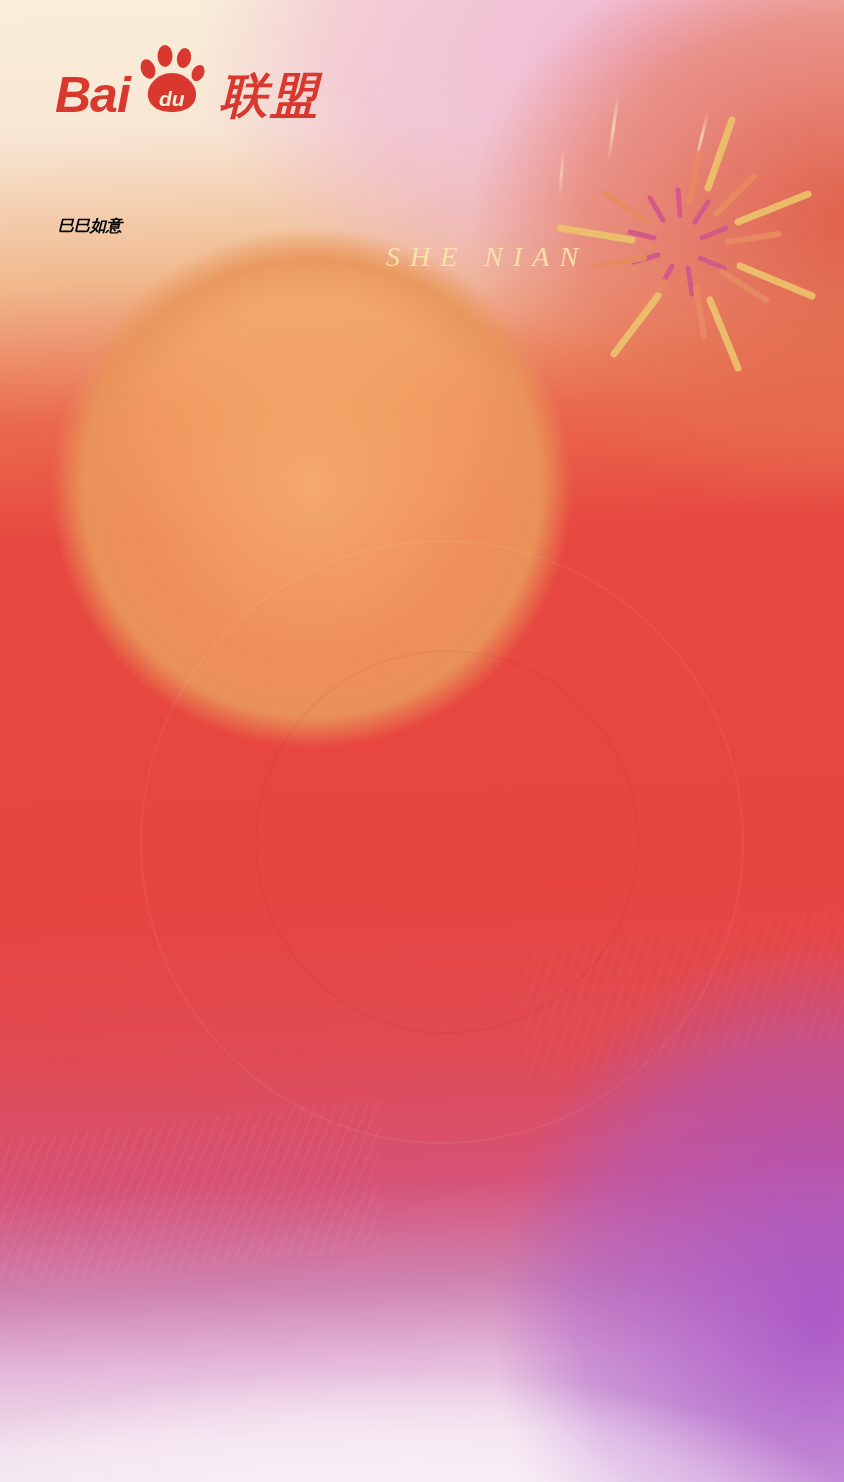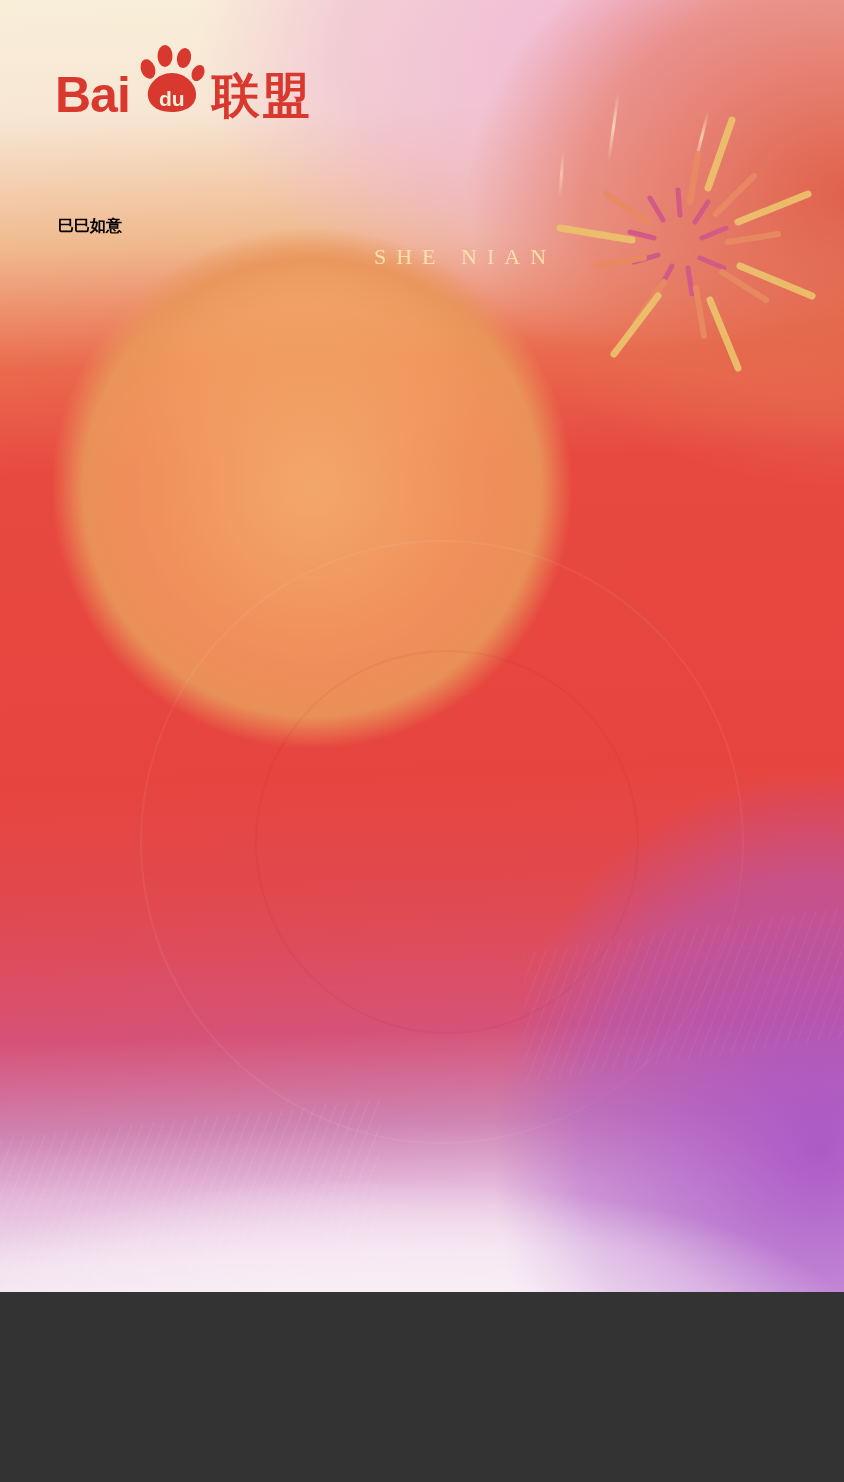--- a/index.html
+++ b/index.html
@@ -1,19 +1,20 @@
 <!DOCTYPE html>
 <html><head>
 <meta charset="utf-8">
 <style>
   html,body{margin:0;padding:0;background:#333;}
   .poster{
-    position:relative; width:844px; height:1292px; overflow:hidden;
+    position:relative; width:844px; height:1482px; overflow:hidden;
     font-family:"Liberation Sans", sans-serif;
     background:#e6453f;
+    font-style:italic;
   }
   
   .bg-base{position:absolute;inset:0;
     background:linear-gradient(178deg,
       #f9efd9 0%, #f7e6d4 9%, #f0b88c 19%, #ea6a4e 28%,
       #e74940 36%, #e6453f 60%, #e04a52 70%, #d65277 79%,
       #cf84b2 86%, #e5badb 91%, #f0e0ec 96%, #f3e9f1 100%);}
   .bg-pink-tr{position:absolute;inset:0;
     background:radial-gradient(ellipse 620px 430px at 76% 3%,
       rgba(240,183,214,0.95), rgba(238,178,210,0.55) 48%, rgba(238,178,210,0) 72%);}
@@ -36,25 +37,25 @@
   .streaks{position:absolute;opacity:.45;
     background:repeating-linear-gradient(112deg, rgba(255,255,255,0.12) 0 1.5px, rgba(255,255,255,0) 1.5px 10px);}
   .streaks.s1{left:-20px;top:1120px;width:400px;height:150px;transform:skewY(-6deg);}
   .streaks.s2{right:0;top:930px;width:320px;height:130px;transform:skewY(-8deg);opacity:.3;}
   .sparkline{position:absolute;width:3px;border-radius:2px;
     background:linear-gradient(180deg, rgba(250,232,190,0) 0%, rgba(250,232,190,0.75) 50%, rgba(250,232,190,0) 100%);}
   
   .logo{position:absolute;left:55px;top:40px;display:flex;align-items:flex-end;color:#d8382e;}
   .logo .bai{font-size:50px;font-weight:800;letter-spacing:-1px;line-height:1;}
   .logo .pawwrap{position:relative;width:76px;height:80px;margin:0 2px 0 4px;}
-  .logo .lm{font-size:48px;font-weight:800;line-height:1;letter-spacing:2px;}
-  
-  .pinyin{position:absolute;left:374px;top:240px;z-index:3;
+  .logo .lm{font-size:48px;font-weight:800;line-height:1;margin-left:8px;letter-spacing:2px;}
+  
+  .pinyin{position:absolute;left:386px;top:240px;z-index:3;
     font-family:"Liberation Serif",serif;color:rgba(250,228,172,0.95);
-    font-size:22px;letter-spacing:10px;line-height:34px;}
+    font-size:28px;letter-spacing:10px;line-height:34px;}
   .pinyin .l2{margin-left:58px;}
   .hero{position:absolute;left:58px;top:218px;width:740px;height:340px;z-index:4;
     display:flex;align-items:flex-start;}
   .hchar{font-family:"Liberation Serif",serif;font-weight:700;line-height:1;
     background:linear-gradient(165deg,#fbf0ca 8%,#f4d795 38%,#e7b express 0;
     background:linear-gradient(165deg,#fbf0ca 8%,#f4d795 38%,#e7b463 66%,#f0cd84 95%);
     -webkit-background-clip:text;background-clip:text;color:transparent;
     text-shadow:none;}
   .hc1{font-size:252px;transform:rotate(-5deg) skewX(-3deg);}
   .hc2{font-size:232px;transform:rotate(-10deg) skewX(-4deg) translateY(26px);margin-left:-26px;}

